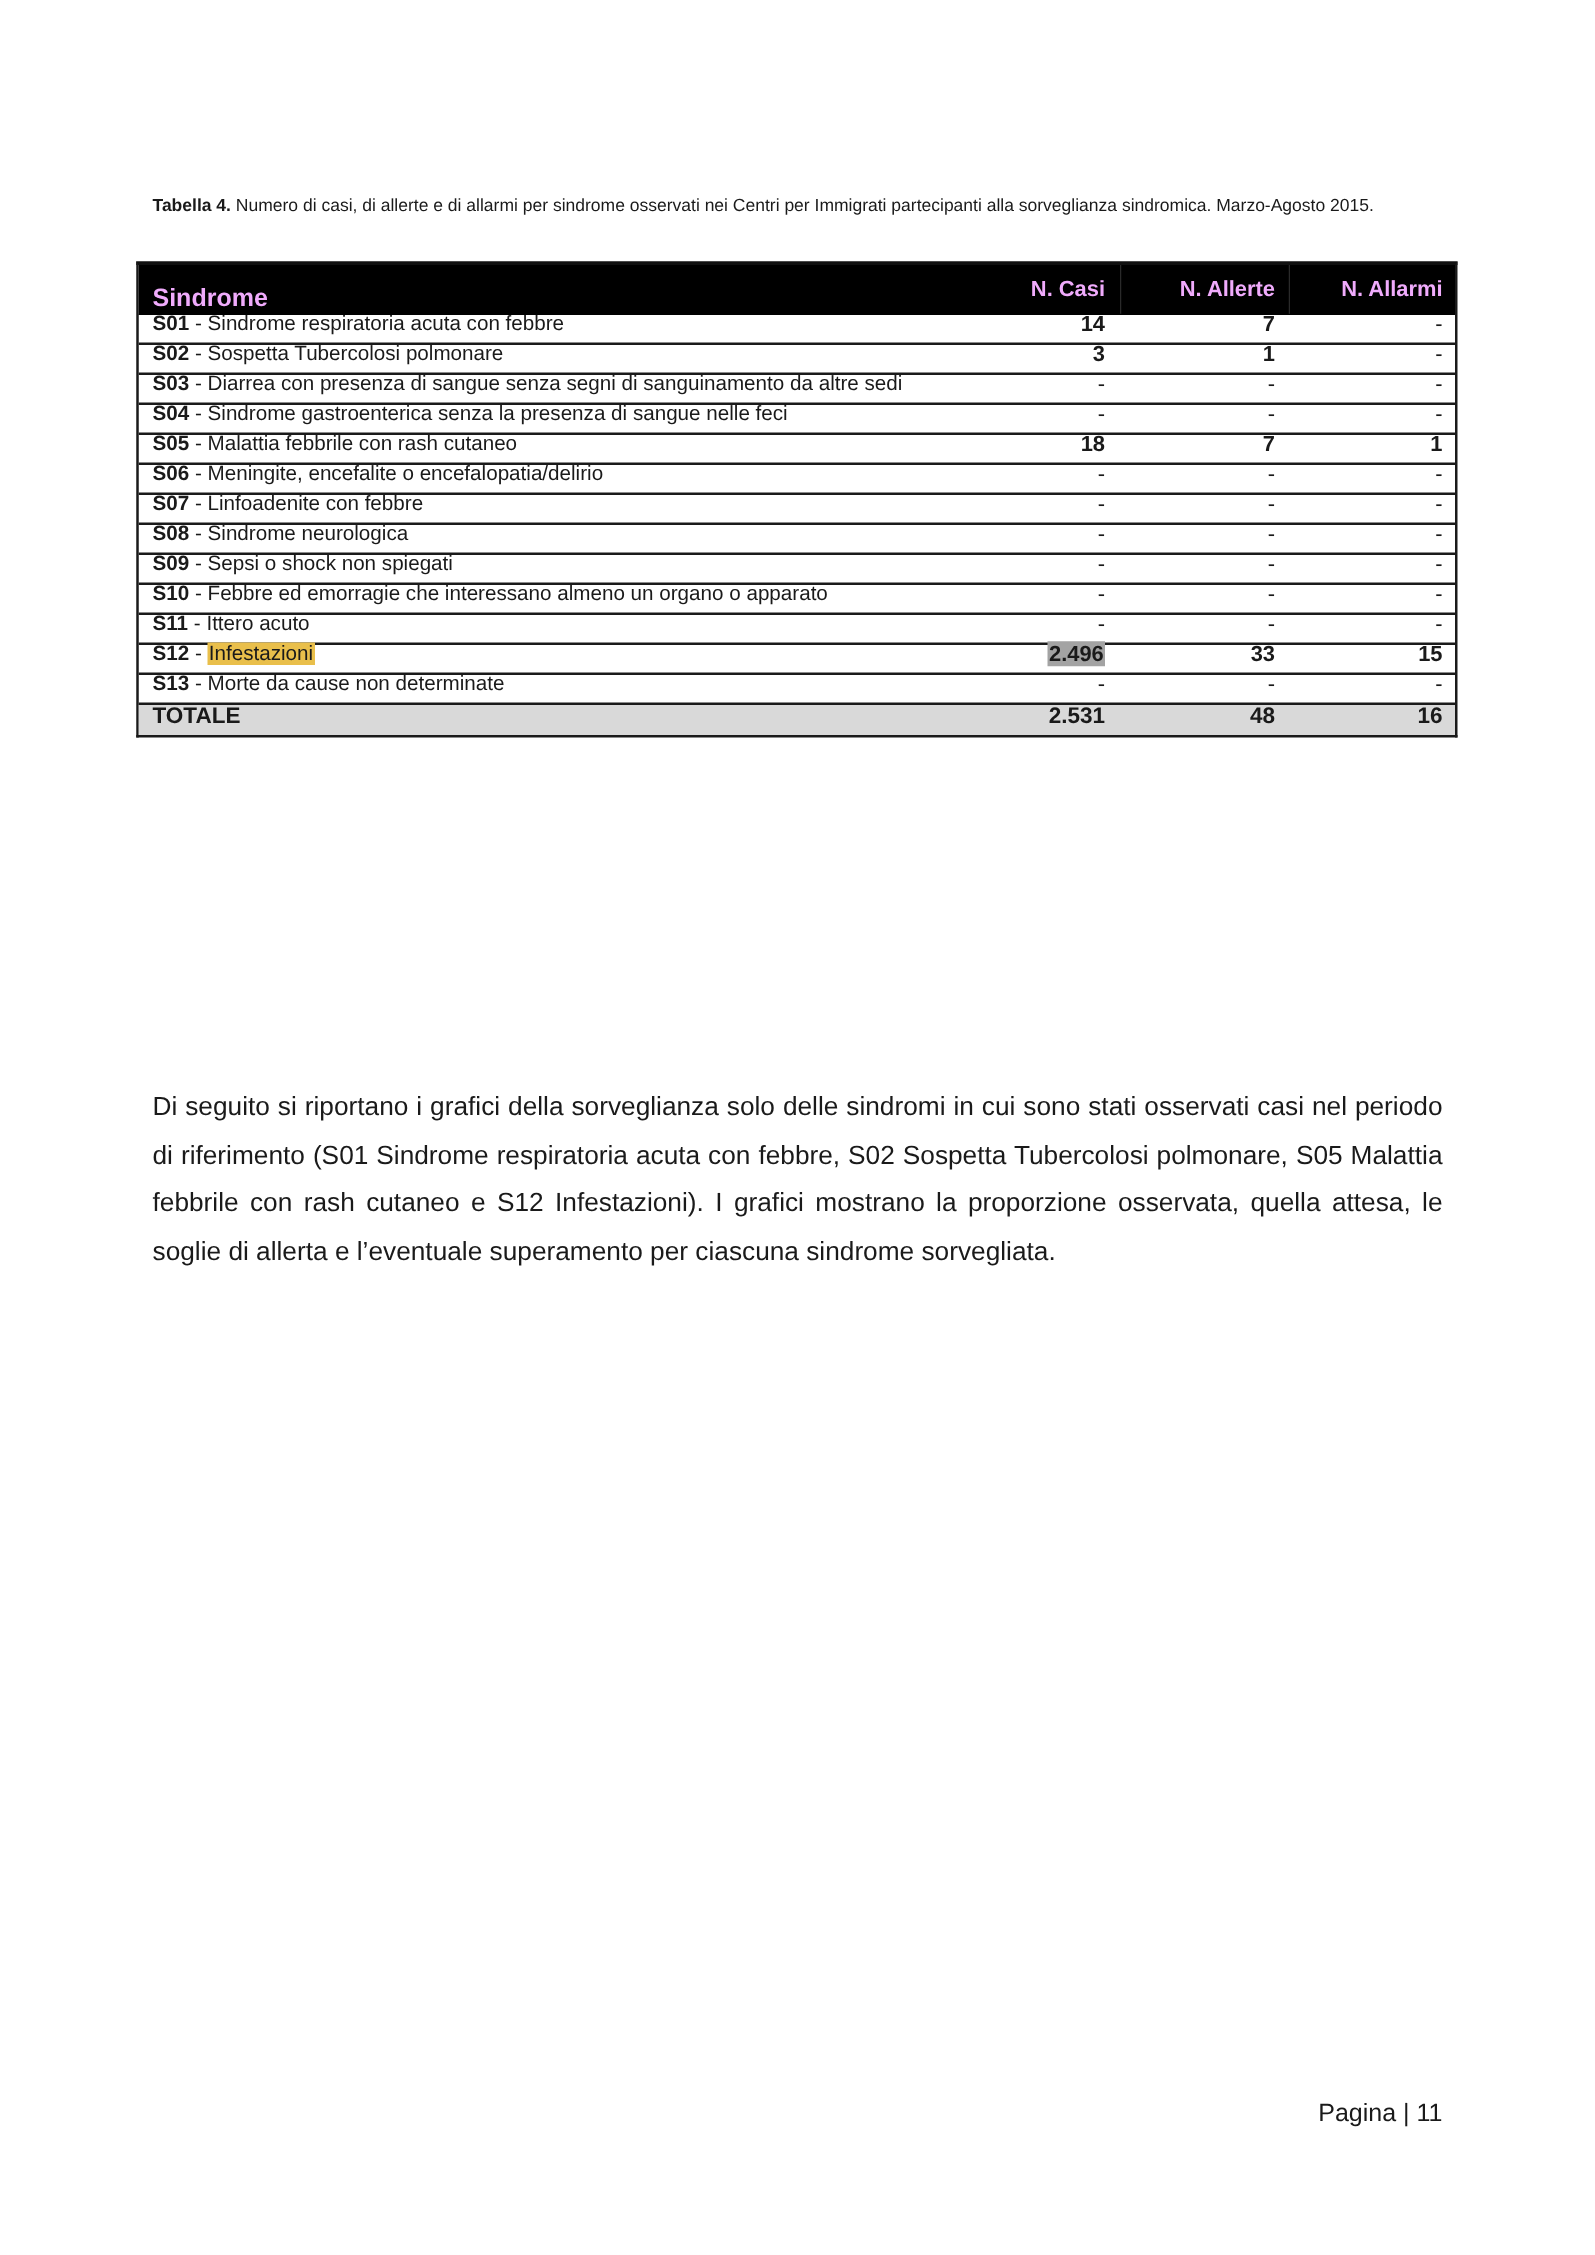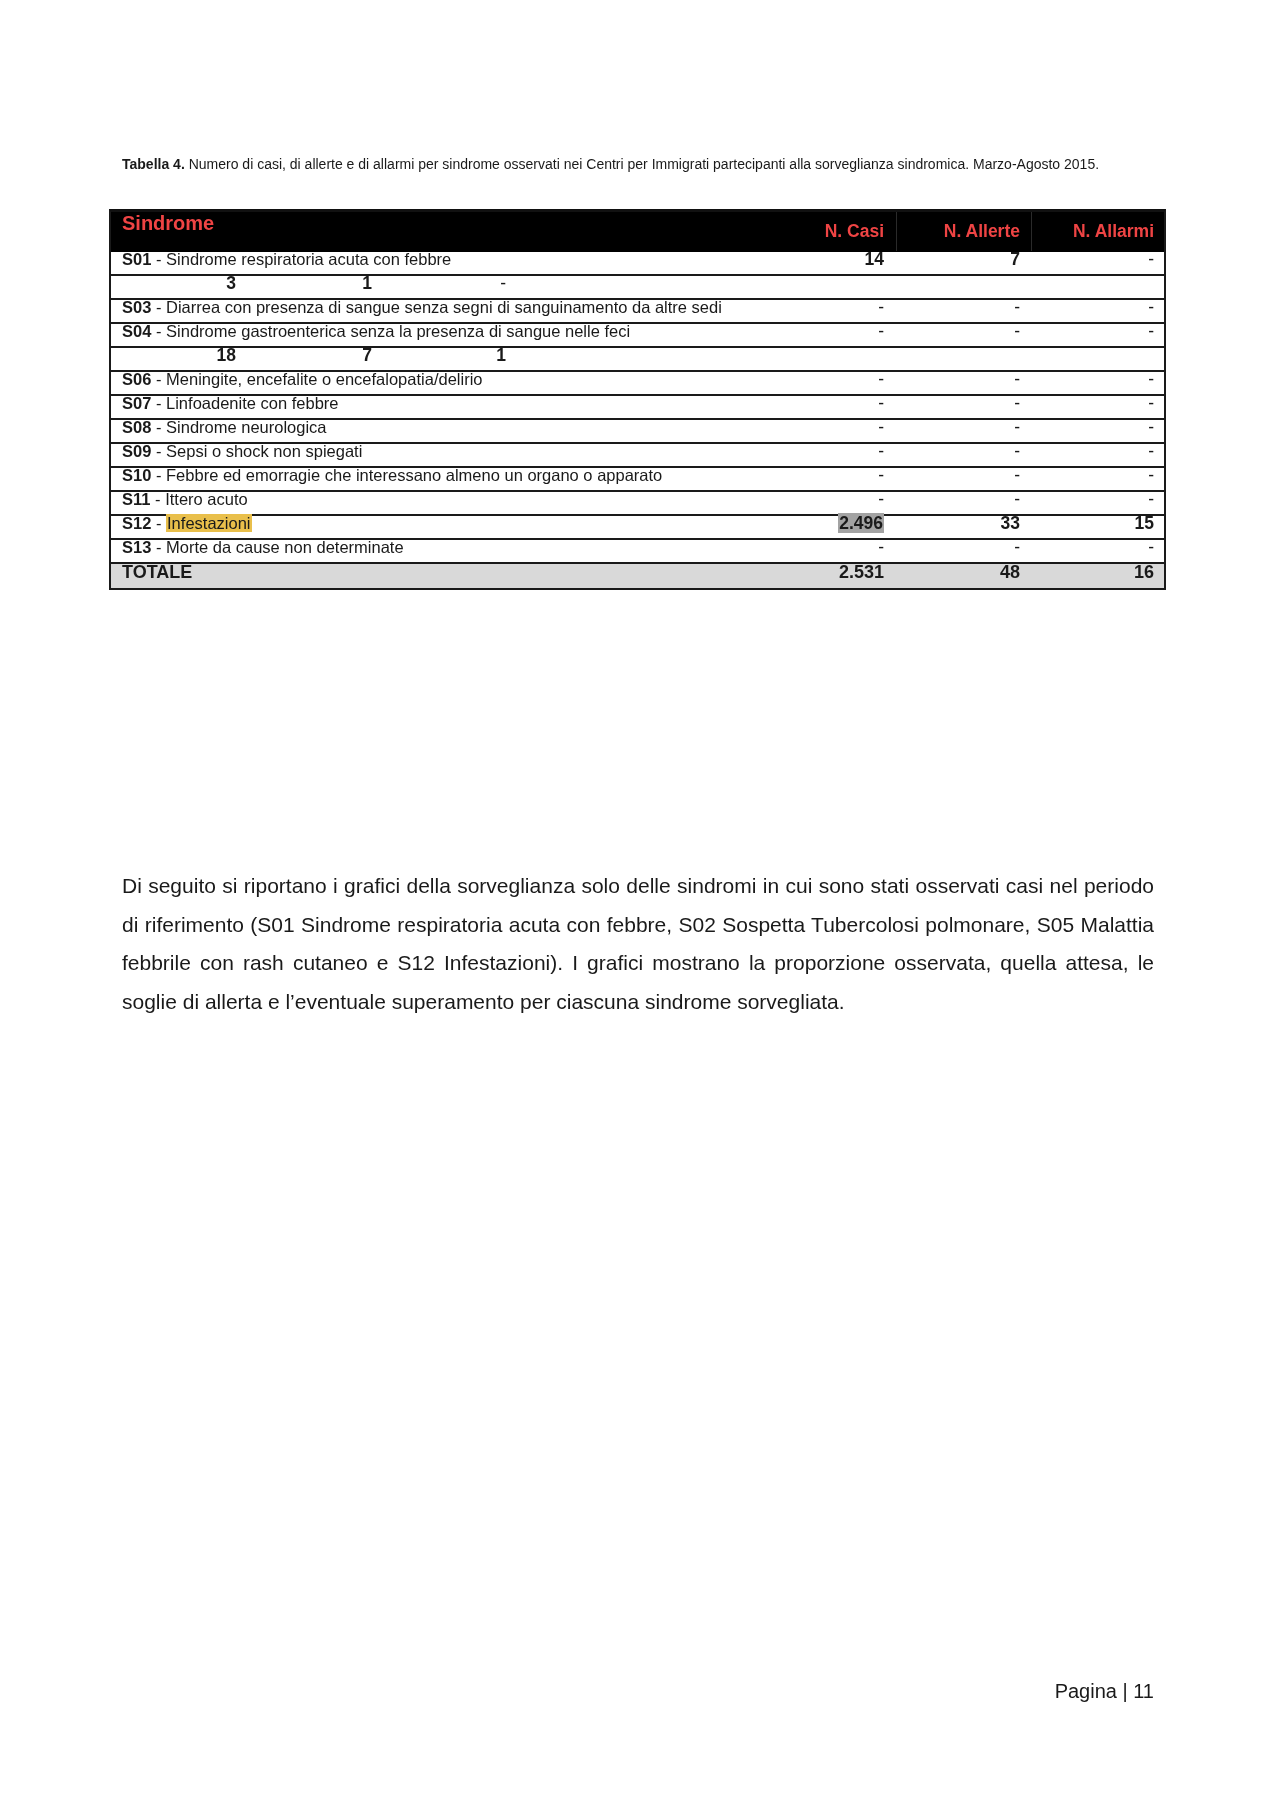--- a/index.html
+++ b/index.html
@@ -38,24 +38,24 @@
     .row {
       display: flex;
       height: 24px;
       box-sizing: border-box;
       border-bottom: 2px solid #1a1a1a;
       align-items: center;
     }
     .row:last-child { border-bottom: none; }
     .row.header {
       background: #000;
-      color: #ef4444;
+      color: #f0abfc;
       font-weight: bold;
       height: 40px;
-      align-items: flex-start;
+      align-items: flex-end;
       border-bottom: 1px solid #000;
     }
     .row.total {
       background: #d9d9d9;
       font-weight: bold;
     }
     .cell {
       box-sizing: border-box;
       padding: 0 10px 7px 10px;
       font-size: 16.5px;
@@ -123,37 +123,39 @@
     <div class="cell c-allarmi">N. Allarmi</div>
   </div>
   <div id="table-body">
       <div class="row">
         <div class="cell c-name"><span class="code">S01</span><span style="white-space: pre;"> - </span><span>Sindrome respiratoria acuta con febbre</span></div>
         <div class="cell c-casi num"><span>14</span></div>
         <div class="cell c-allerte num"><span>7</span></div>
         <div class="cell c-allarmi num"><span class="dash">-</span></div>
       </div>
       <div class="row">
+        <div class="cell c-name"><span class="code">S02</span><span style="white-space: pre;"> - </span><span>Sospetta Tubercolosi polmonare</span></div>
         <div class="cell c-casi num"><span>3</span></div>
         <div class="cell c-allerte num"><span>1</span></div>
         <div class="cell c-allarmi num"><span class="dash">-</span></div>
       </div>
       <div class="row">
         <div class="cell c-name"><span class="code">S03</span><span style="white-space: pre;"> - </span><span>Diarrea con presenza di sangue senza segni di sanguinamento da altre sedi</span></div>
         <div class="cell c-casi num"><span class="dash">-</span></div>
         <div class="cell c-allerte num"><span class="dash">-</span></div>
         <div class="cell c-allarmi num"><span class="dash">-</span></div>
       </div>
       <div class="row">
         <div class="cell c-name"><span class="code">S04</span><span style="white-space: pre;"> - </span><span>Sindrome gastroenterica senza la presenza di sangue nelle feci</span></div>
         <div class="cell c-casi num"><span class="dash">-</span></div>
         <div class="cell c-allerte num"><span class="dash">-</span></div>
         <div class="cell c-allarmi num"><span class="dash">-</span></div>
       </div>
       <div class="row">
+        <div class="cell c-name"><span class="code">S05</span><span style="white-space: pre;"> - </span><span>Malattia febbrile con rash cutaneo</span></div>
         <div class="cell c-casi num"><span>18</span></div>
         <div class="cell c-allerte num"><span>7</span></div>
         <div class="cell c-allarmi num"><span>1</span></div>
       </div>
       <div class="row">
         <div class="cell c-name"><span class="code">S06</span><span style="white-space: pre;"> - </span><span>Meningite, encefalite o encefalopatia/delirio</span></div>
         <div class="cell c-casi num"><span class="dash">-</span></div>
         <div class="cell c-allerte num"><span class="dash">-</span></div>
         <div class="cell c-allarmi num"><span class="dash">-</span></div>
       </div>

